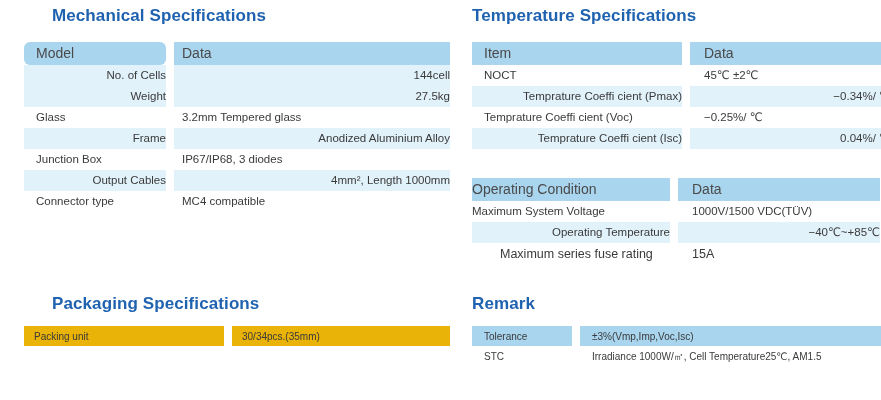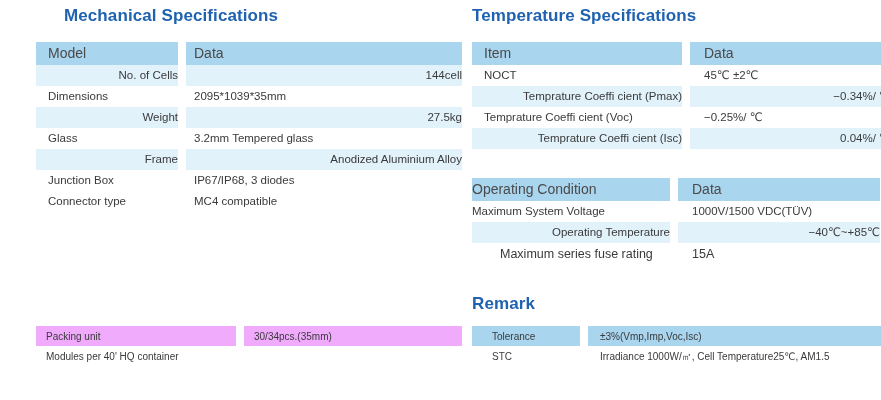--- a/index.html
+++ b/index.html
@@ -4,21 +4,21 @@
 <style>
   html,body{margin:0;padding:0;}
   body{
     width:881px;height:400px;background:#ffffff;
     font-family:"Liberation Sans","DejaVu Sans",sans-serif;
     color:#3a3a3a;overflow:hidden;position:relative;
   }
   .sheet{position:relative;width:881px;height:400px;}
 
   
-  .col-left{position:absolute;left:16px;top:0;width:450px;height:400px;padding-left:24px;}
+  .col-left{position:absolute;left:4px;top:0;width:450px;height:400px;padding-left:24px;}
   .col-right{position:absolute;left:460px;top:0;width:421px;height:400px;}
 
   
   .heading{
     font-weight:bold;font-size:17px;color:#1f62b0;
     letter-spacing:.1px;white-space:nowrap;
   }
   .heading.center-left{position:absolute;left:48px;}
   .heading.plain{position:absolute;}
 
@@ -35,21 +35,21 @@
     background:#a9d5ef;font-size:14px;color:#4a4a4a;
   }
   .tbl tr.alt td{background:#e2f2fb;text-align:right;}
   .tbl tr.plain td{background:#ffffff;}
   .tbl td.gap{padding:0;width:8px;background:#ffffff !important;}
 
   
   #tbl-mech{left:20px;top:42px;width:406px;}
   #tbl-mech td.c1{width:130px;}
   #tbl-mech td.c2{width:268px;}
-  #tbl-mech tr.hdr td.c1{padding-left:12px;}
+  #tbl-mech tr.hdr td.c1{padding-left:12px;border-radius:6px;}
   #tbl-mech td.c1{padding-left:12px;}
 
   
   #tbl-temp{left:472px;top:42px;width:394px;}
   #tbl-temp td.c1{width:198px;}
   #tbl-temp td.c2{width:188px;}
   #tbl-temp td.c1{padding-left:12px;}
   #tbl-temp td.c2{padding-left:14px;}
 
   
@@ -59,27 +59,27 @@
   #tbl-oper tr.fuse{height:24px;}
   #tbl-oper tr.fuse td{font-size:12.5px;background:#ffffff;}
   #tbl-oper tr.fuse td.c1{padding-left:28px;}
 
   
   #tbl-pack{left:20px;top:326px;width:406px;}
   #tbl-pack td{font-size:10px;}
   #tbl-pack tr{height:20px;}
   #tbl-pack td.c1{width:190px;padding-left:10px;}
   #tbl-pack td.c2{width:208px;padding-left:10px;}
-  #tbl-pack tr.band td{background:#f0abfc;}
+  #tbl-pack tr.band td{background:#eab308;}
 
   
   #tbl-rmk{left:472px;top:326px;width:394px;}
   #tbl-rmk td{font-size:10px;}
   #tbl-rmk tr{height:20px;}
-  #tbl-rmk td.c1{width:88px;padding-left:20px;}
+  #tbl-rmk td.c1{width:88px;padding-left:12px;}
   #tbl-rmk td.c2{width:298px;padding-left:12px;}
   #tbl-rmk tr.band td{background:#a9d5ef;}
 </style>
 </head>
 <body>
 
 <div class="sheet">
 
   <div class="col-left">
 
@@ -90,66 +90,62 @@
           <tr class="hdr">
         <td class="c1">Model</td>
         <td class="gap"></td>
         <td class="c2">Data</td>
       </tr>
       <tr class="alt">
         <td class="c1">No. of Cells</td>
         <td class="gap"></td>
         <td class="c2">144cell</td>
       </tr>
-      <tr class="plain">
-        <td class="c1">Dimensions</td>
-        <td class="gap"></td>
-        <td class="c2">2095*1039*35mm</td>
-      </tr>
       <tr class="alt">
         <td class="c1">Weight</td>
         <td class="gap"></td>
         <td class="c2">27.5kg</td>
       </tr>
       <tr class="plain">
         <td class="c1">Glass</td>
         <td class="gap"></td>
         <td class="c2">3.2mm Tempered glass</td>
       </tr>
       <tr class="alt">
         <td class="c1">Frame</td>
         <td class="gap"></td>
         <td class="c2">Anodized Aluminium Alloy</td>
       </tr>
       <tr class="plain">
         <td class="c1">Junction Box</td>
         <td class="gap"></td>
         <td class="c2">IP67/IP68, 3 diodes</td>
       </tr>
+      <tr class="alt">
+        <td class="c1">Output Cables</td>
+        <td class="gap"></td>
+        <td class="c2">4mm², Length 1000mm</td>
+      </tr>
       <tr class="plain">
         <td class="c1">Connector type</td>
         <td class="gap"></td>
         <td class="c2">MC4 compatible</td>
       </tr>
     </tbody>
       </table>
 
+    <div class="heading center-left" style="top:294px;">Packaging Specifications</div>
 
     <table class="tbl" id="tbl-pack">
       <tbody>
           <tr class="band">
         <td class="c1">Packing unit</td>
         <td class="gap"></td>
         <td class="c2">30/34pcs.(35mm)</td>
       </tr>
-      <tr class="plain">
-        <td class="c1">Modules per 40' HQ container</td>
-        <td class="gap"></td>
-        <td class="c2"></td>
-      </tr>
     </tbody>
       </table>
 
   </div>
 
   <div class="col-right">
 
     <div class="heading plain" style="left:12px;top:6px;">Temperature Specifications</div>
   </div>
 

